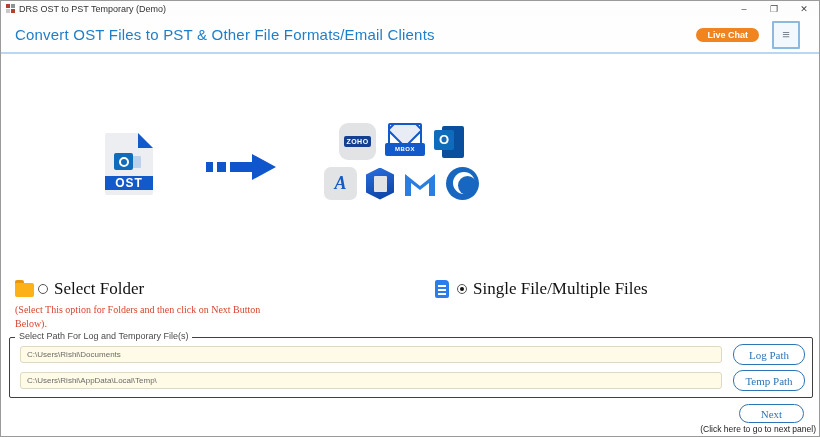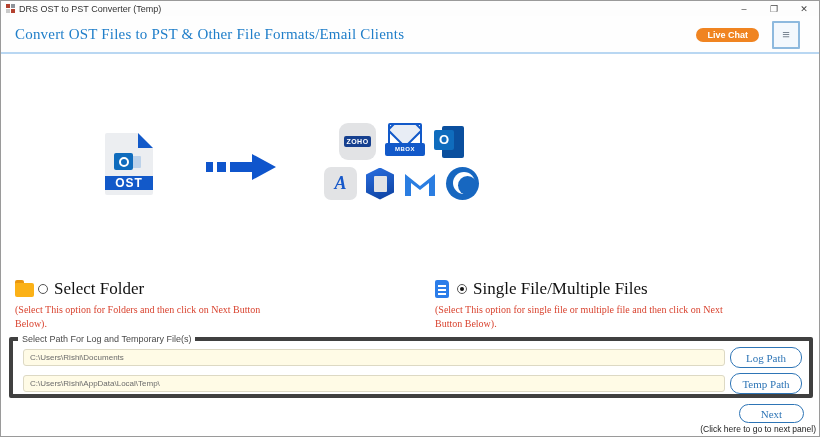--- a/index.html
+++ b/index.html
@@ -28,21 +28,20 @@
     font-size:9px; color:#444; cursor:default;
   }
   
   .header {
     position:absolute; top:15px; left:0; right:0; height:38px;
     background:#fefefe; border-bottom:2px solid #b9d7f2;
   }
   .header-title {
     position:absolute; left:14px; top:10px; font-size:15px; color:#1f7ec9;
     letter-spacing:.2px;
-    font-family:Liberation Serif, serif;
   }
   .live-chat {
     position:absolute; right:60px; top:12px; background:#f08421; color:#fff;
     font-size:9px; font-weight:bold; padding:2px 11px; border-radius:9px;
     border:none; cursor:pointer;
   }
   .menu-btn {
     position:absolute; right:19px; top:5px; width:28px; height:28px;
     background:#f3f8fd; border:2px solid #8db9de; border-radius:1px;
     color:#7b8794; font-size:13px; line-height:22px; text-align:center; cursor:pointer;
@@ -169,21 +168,21 @@
     position:absolute; font-family:"Liberation Serif", serif; font-weight:normal;
     font-size:17px; color:#111; white-space:nowrap;
   }
   .opt-note {
     position:absolute; font-family:"Liberation Serif", serif; font-size:10px;
     color:#d9432f; line-height:1.35;
   }
   
   .path-group {
     position:absolute; left:8px; top:336px; width:804px; height:61px;
-    border:4px solid #404040; border-radius:2px;
+    border:1px solid #404040; border-radius:2px;
   }
   .path-group-label {
     position:absolute; left:5px; top:-7px; background:#fff; padding:0 4px;
     font-size:9px; color:#4a4a4a;
   }
   .path-input {
     position:absolute; left:10px; width:702px; height:17px;
     background:#fffbe6; border:1px solid #ddd9c4; border-radius:3px;
     font-size:8px; color:#6b6b6b; padding:0 6px;
     font-family:"Liberation Sans", sans-serif;
@@ -208,21 +207,21 @@
 
 <div class="window">
 
   <div class="titlebar">
     <span class="app-icon">
         <i></i>
         <i></i>
         <i></i>
         <i></i>
       </span>
-    <span class="title">DRS OST to PST Converter (Temp)</span>
+    <span class="title">DRS OST to PST Temporary (Demo)</span>
     <span class="win-controls">
       <span class="win-btn">–</span>
       <span class="win-btn">❐</span>
       <span class="win-btn">✕</span>
     </span>
   </div>
 
   <div class="header">
     <div class="header-title">Convert OST Files to PST &amp; Other File Formats/Email Clients</div>
     <button class="live-chat">Live Chat</button>
@@ -269,21 +268,20 @@
   </div>
 
   <span class="folder-icon"></span>
   <span class="radio" style="left:37px; top:283px;"></span>
   <span class="opt-label" style="left:53px; top:278px;">Select Folder</span>
   <div class="opt-note" style="left:14px; top:302px; width:272px;">(Select This option for Folders and then click on Next Button Below).</div>
 
   <span class="doc-icon"></span>
   <span class="radio checked" style="left:456px; top:283px;"></span>
   <span class="opt-label" style="left:472px; top:278px;">Single File/Multiple Files</span>
-  <div class="opt-note" style="left:434px; top:302px; width:300px;">(Select This option for single file or multiple file and then click on Next Button Below).</div>
 
   <div class="path-group">
     <span class="path-group-label">Select Path For Log and Temporary File(s)</span>
     <input class="path-input row2" readonly="" value="C:\Users\Rishi\AppData\Local\Temp\" style="">
     <input class="path-input row1" readonly="" value="C:\Users\Rishi\Documents" style="">
     <button class="blue-btn log-btn">Log Path</button>
     <button class="blue-btn temp-btn">Temp Path</button>
   </div>
 
   <button class="blue-btn next-btn">Next</button>

